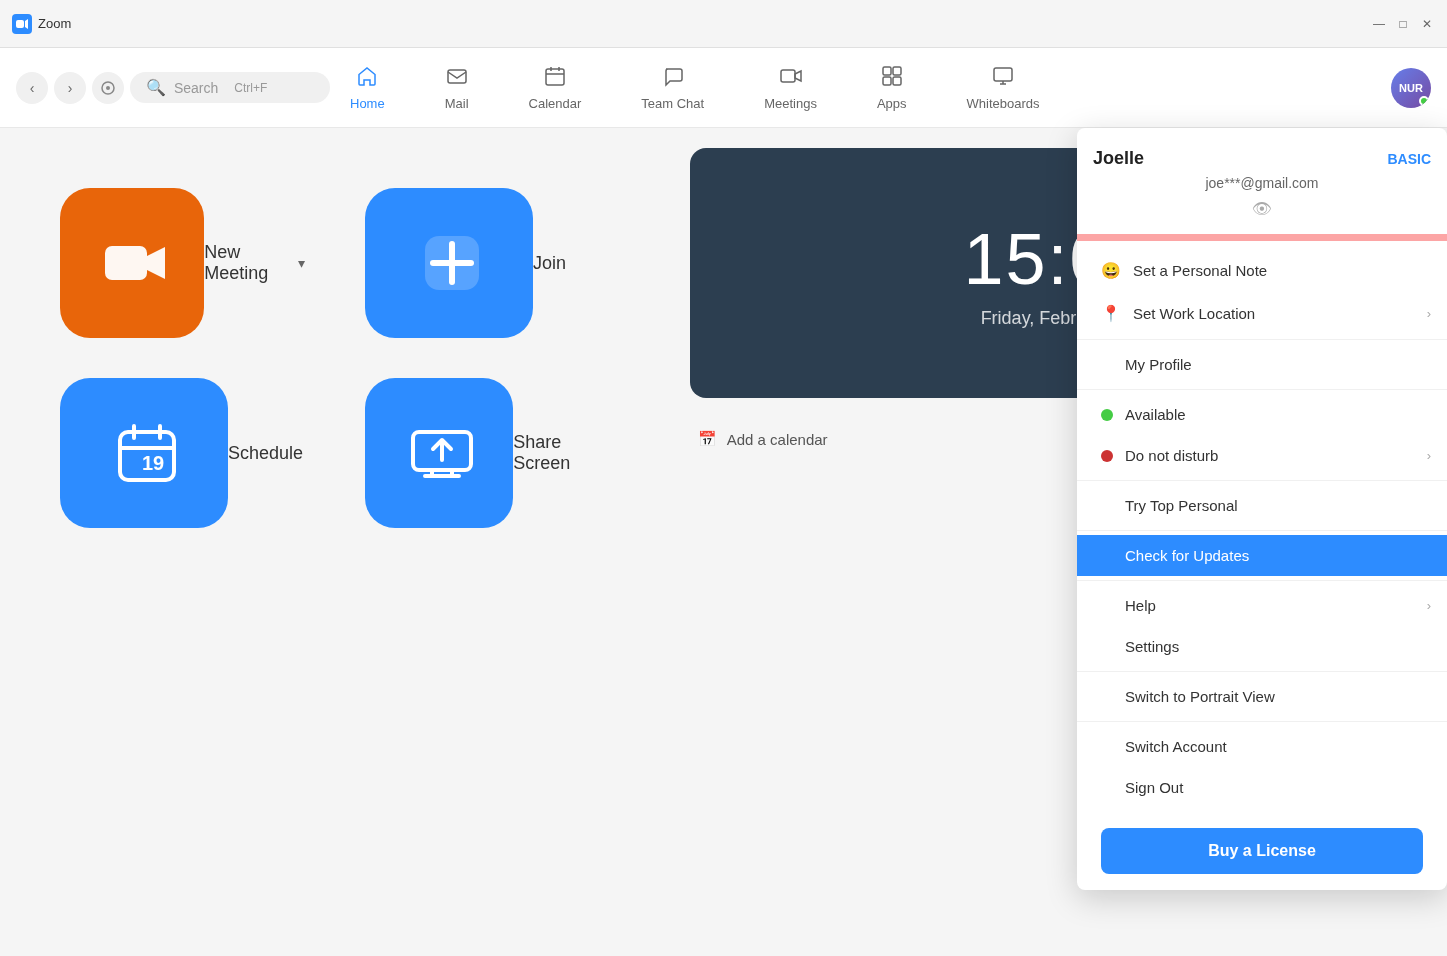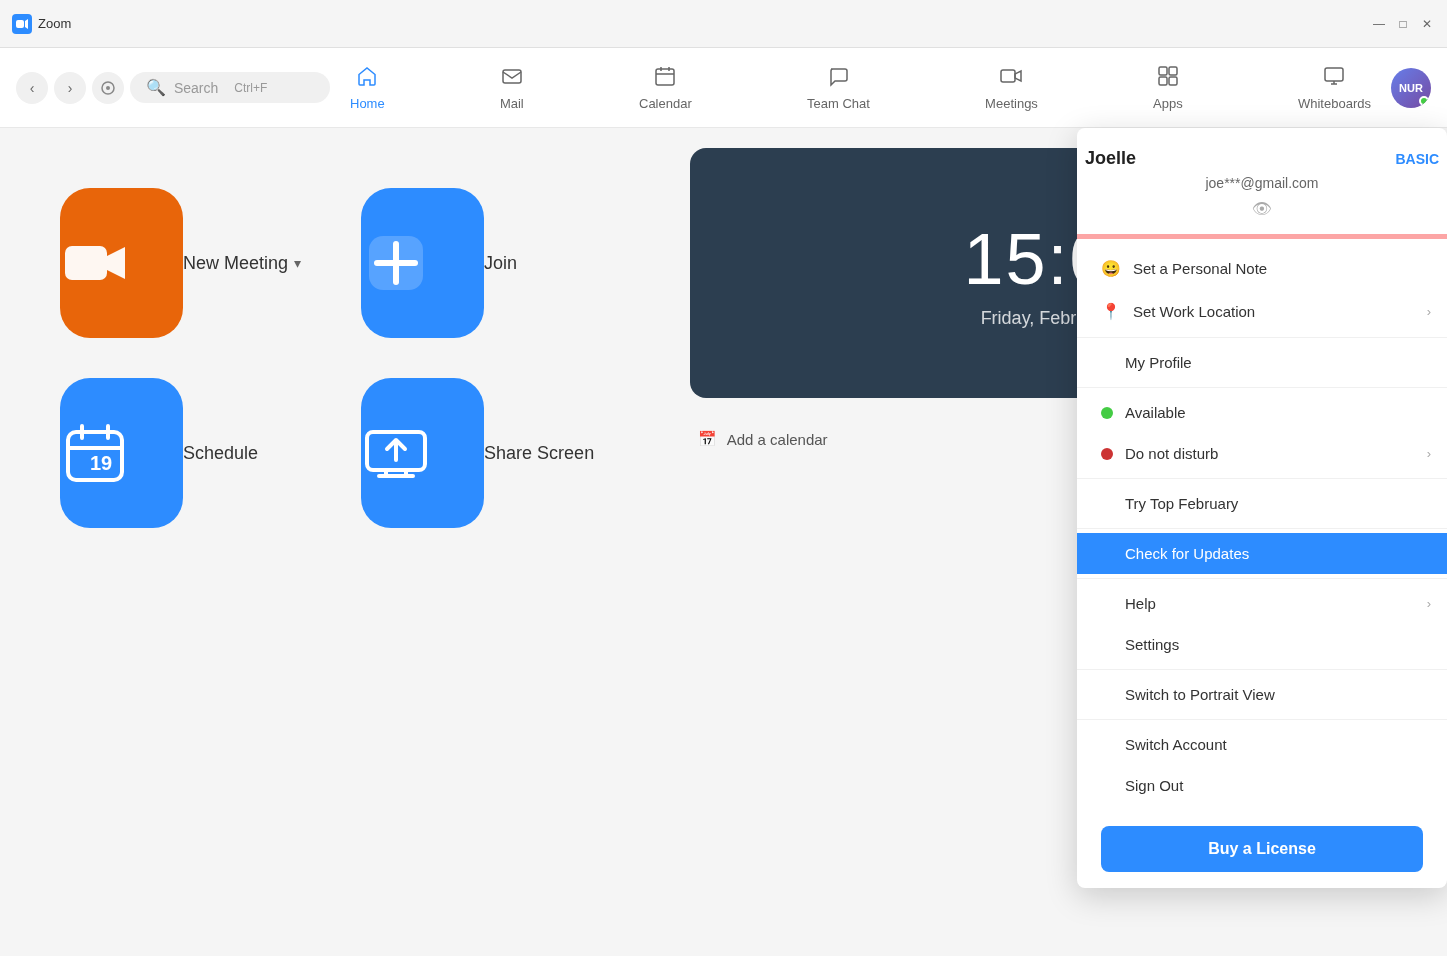--- a/index.html
+++ b/index.html
@@ -121,22 +121,22 @@
     }
     .search-shortcut {
       color: #999;
       font-size: 12px;
       margin-left: 8px;
     }
     .nav-tabs {
       display: flex;
       align-items: center;
       flex: 1;
-      justify-content: space-between;
-      gap: 8px;
+      justify-content: flex-start;
+      gap: 20px;
     }
     .nav-tab {
       display: flex;
       flex-direction: column;
       align-items: center;
       gap: 4px;
       padding: 8px 20px;
       cursor: pointer;
       border-radius: 8px;
       color: #666;
@@ -204,28 +204,29 @@
       grid-template-columns: 1fr 1fr;
       gap: 40px 60px;
     }
     .action-item {
       display: flex;
       flex-direction: row;
       align-items: center;
       cursor: pointer;
     }
     .action-icon-btn {
-      width: 123px;
+      width: 168px;
       height: 150px;
       border-radius: 30px;
       border: none;
       cursor: pointer;
       display: flex;
       align-items: center;
-      justify-content: flex-start;
+      justify-content: center;
+      padding-left: 6px;
     }
     .action-icon-btn.orange { background: #E8650A; }
     .action-icon-btn.blue { background: #2D8CFF; }
     .action-icon-btn svg { width: 70px; height: 70px; }
     .action-label {
       font-size: 18px;
       color: #333;
       display: flex;
       align-items: center;
       gap: 6px;
@@ -279,22 +280,22 @@
       top: 40px;
       right: 0;
       width: 370px;
       background: #fff;
       border-radius: 8px;
       box-shadow: 0 8px 32px rgba(0,0,0,0.18);
       overflow: hidden;
       z-index: 200;
     }
     .dropdown-header {
-      padding: 20px 8px 16px;
-      border-bottom: 5px solid #fca5a5;
+      padding: 20px 16px 16px;
+      border-bottom: 7px solid #fca5a5;
     }
     .dropdown-user-row {
       display: flex;
       align-items: center;
       justify-content: space-between;
     }
     .dropdown-username {
       font-size: 18px;
       font-weight: 600;
       color: #222;
@@ -501,21 +502,21 @@
           <span>Available</span>
         </div>
         <div class="dropdown-item">
           <span class="status-dot red"></span>
           <span>Do not disturb</span>
           <span class="item-chevron">›</span>
         </div>
         <div class="dropdown-divider"></div>
         <div class="dropdown-item">
           <span style="width: 12px;"></span>
-          <span>Try Top February</span>
+          <span>Try Top Personal</span>
         </div>
         <div class="dropdown-divider"></div>
         <div class="dropdown-item active">
           <span style="width: 12px;"></span>
           <span>Check for Updates</span>
         </div>
         <div class="dropdown-divider"></div>
         <div class="dropdown-item">
           <span style="width: 12px;"></span>
           <span>Help</span>

